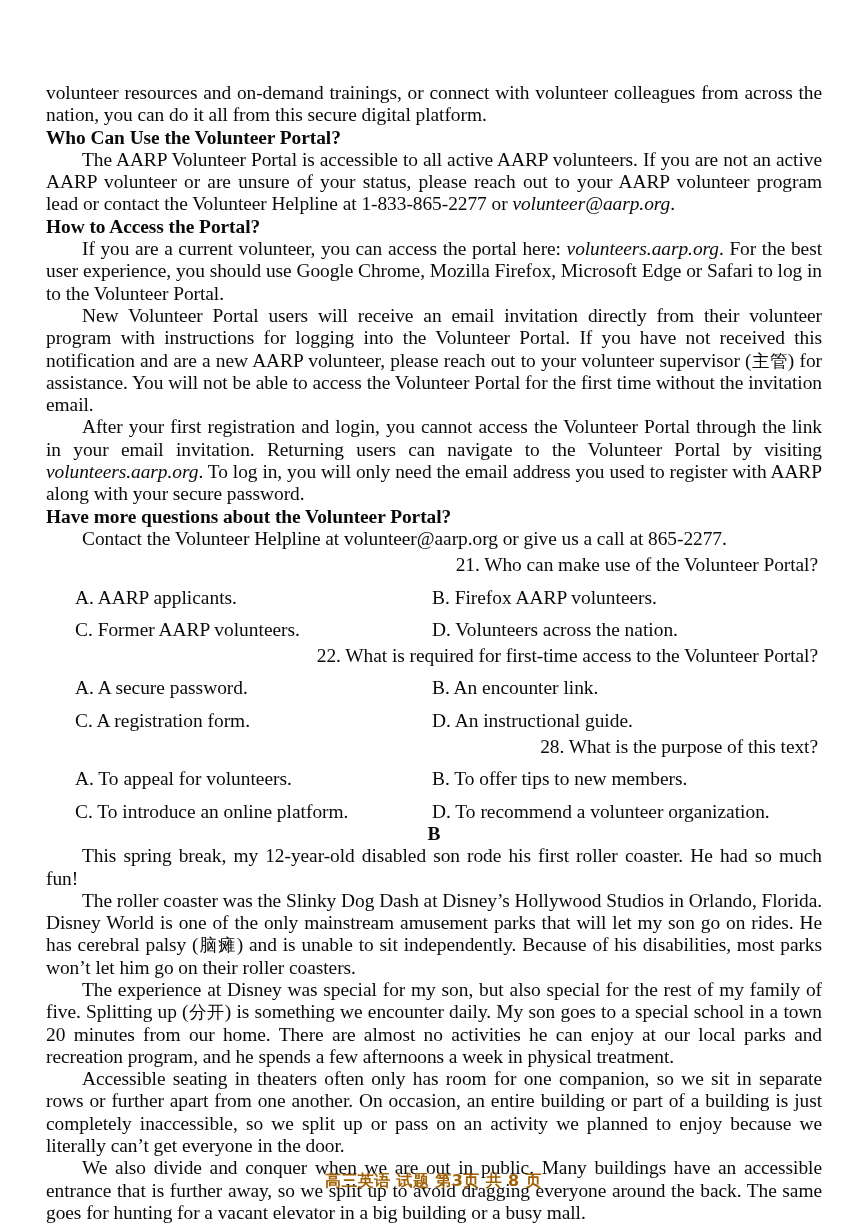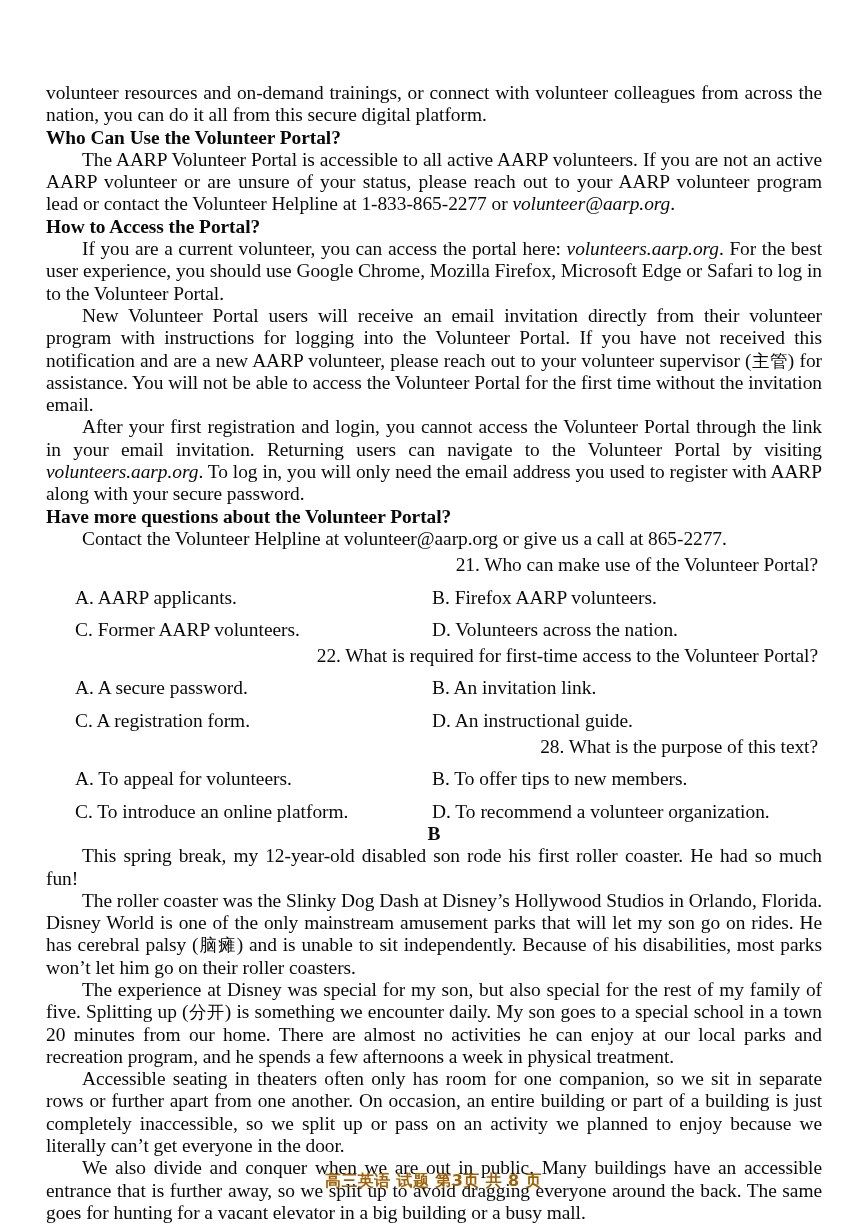--- a/index.html
+++ b/index.html
@@ -123,21 +123,21 @@
       <span class="opt-col second">B. Firefox AARP volunteers.</span>
     </div>
     <div class="opt-row">
       <span class="opt-col">C. Former AARP volunteers.</span>
       <span class="opt-col second">D. Volunteers across the nation.</span>
     </div>
 
     <p class="q-stem">22. What is required for first-time access to the Volunteer Portal?</p>
     <div class="opt-row">
       <span class="opt-col">A. A secure password.</span>
-      <span class="opt-col second">B. An invitation link.</span>
+      <span class="opt-col second">B. An encounter link.</span>
     </div>
     <div class="opt-row">
       <span class="opt-col">C. A registration form.</span>
       <span class="opt-col second">D. An instructional guide.</span>
     </div>
 
     <p class="q-stem">28. What is the purpose of this text?</p>
     <div class="opt-row">
       <span class="opt-col">A. To appeal for volunteers.</span>
       <span class="opt-col second">B. To offer tips to new members.</span>

